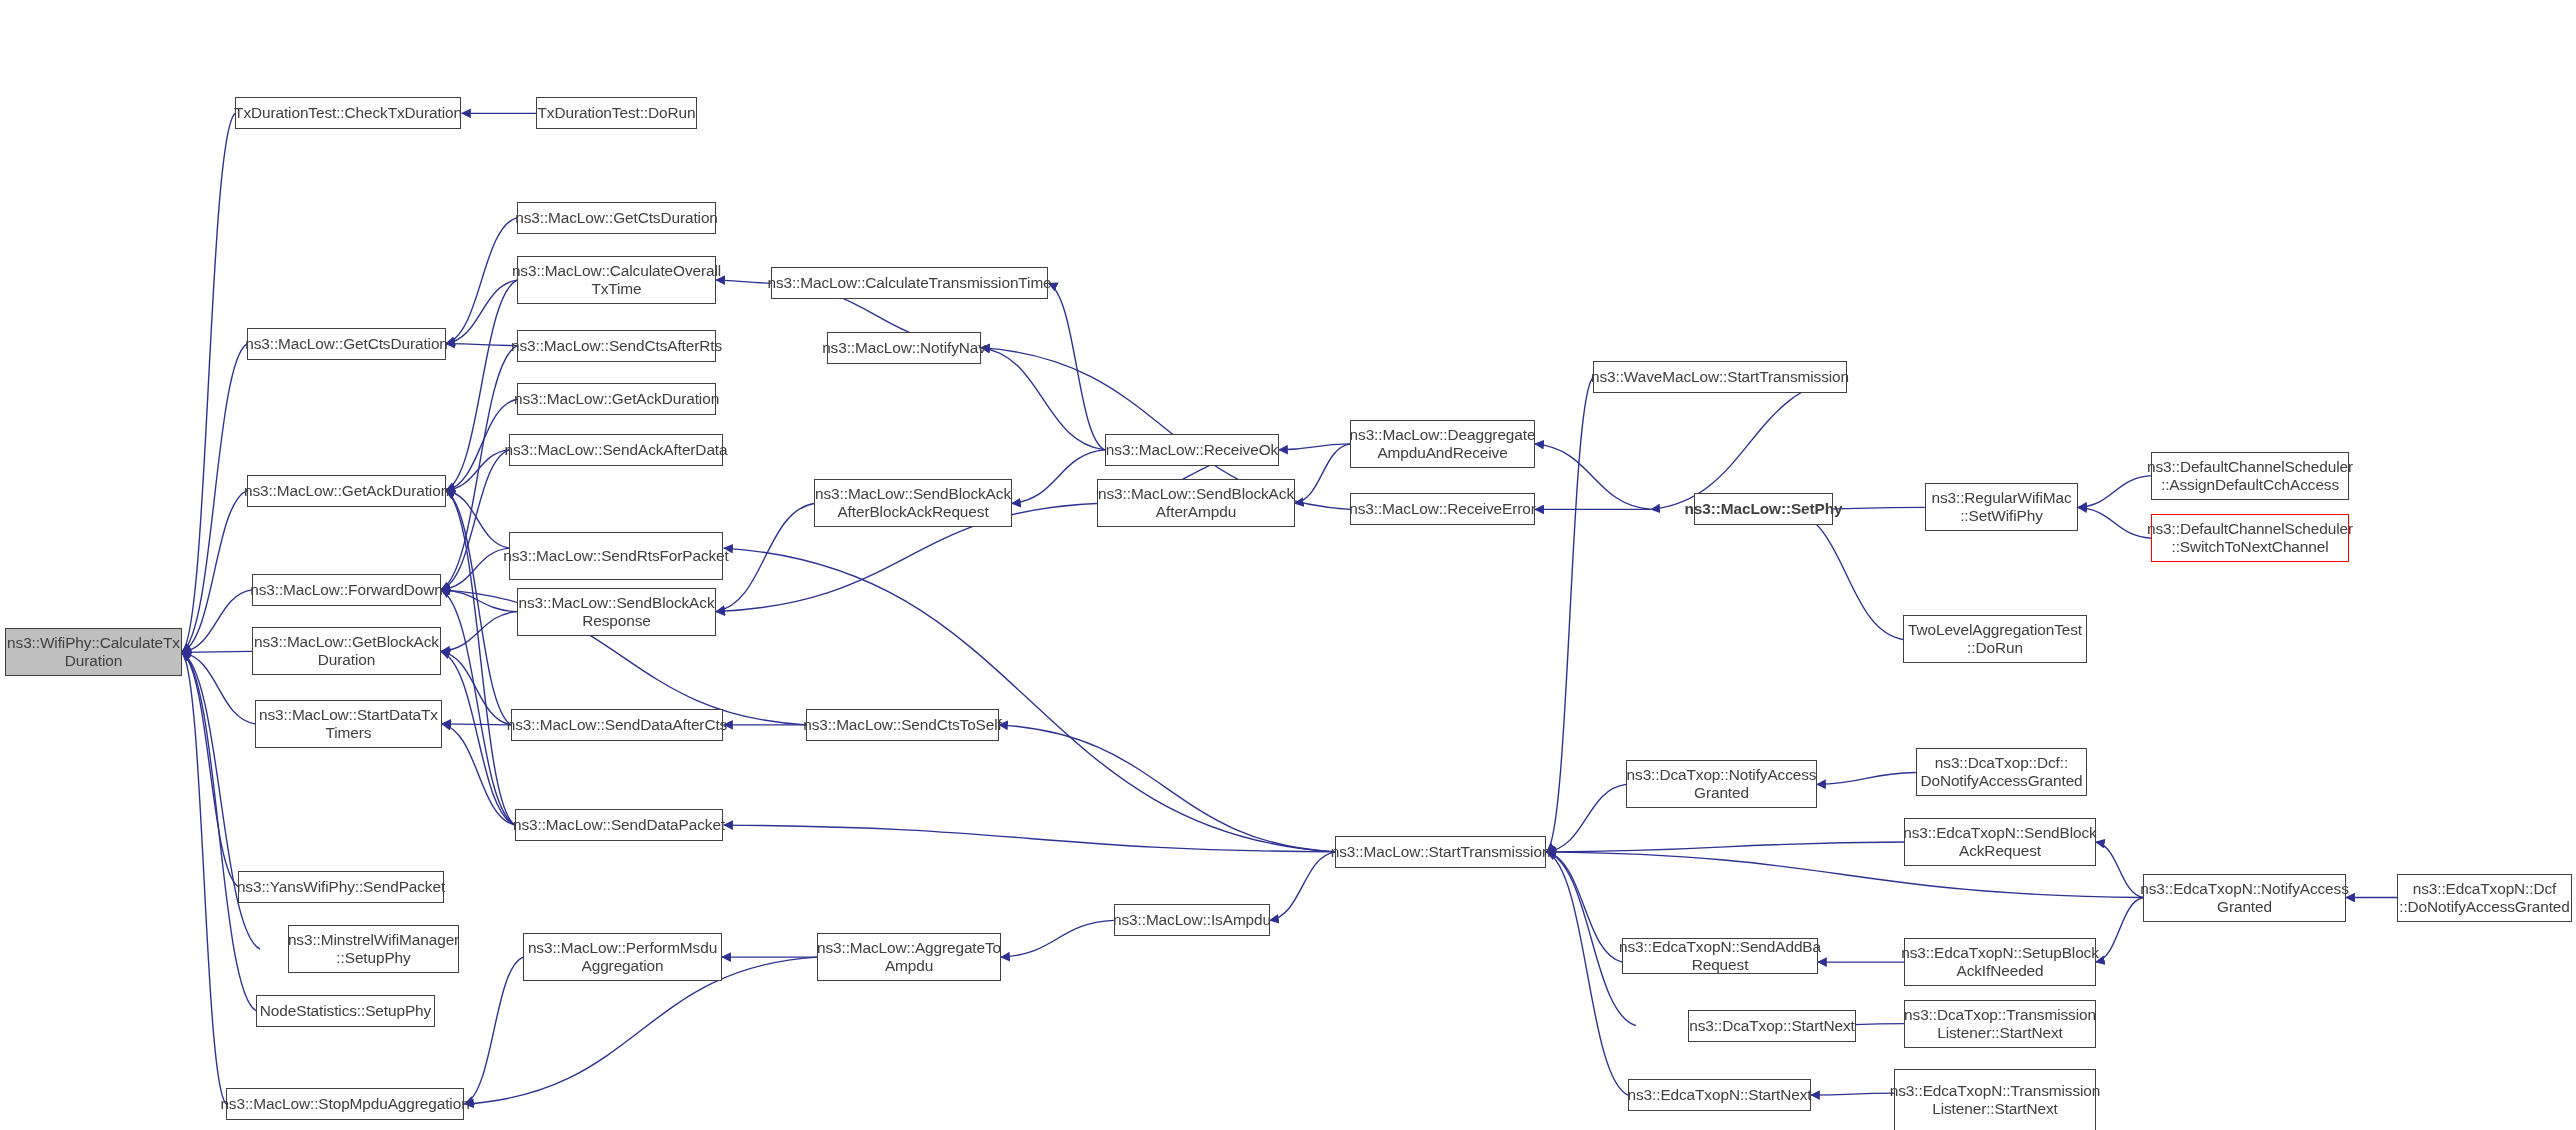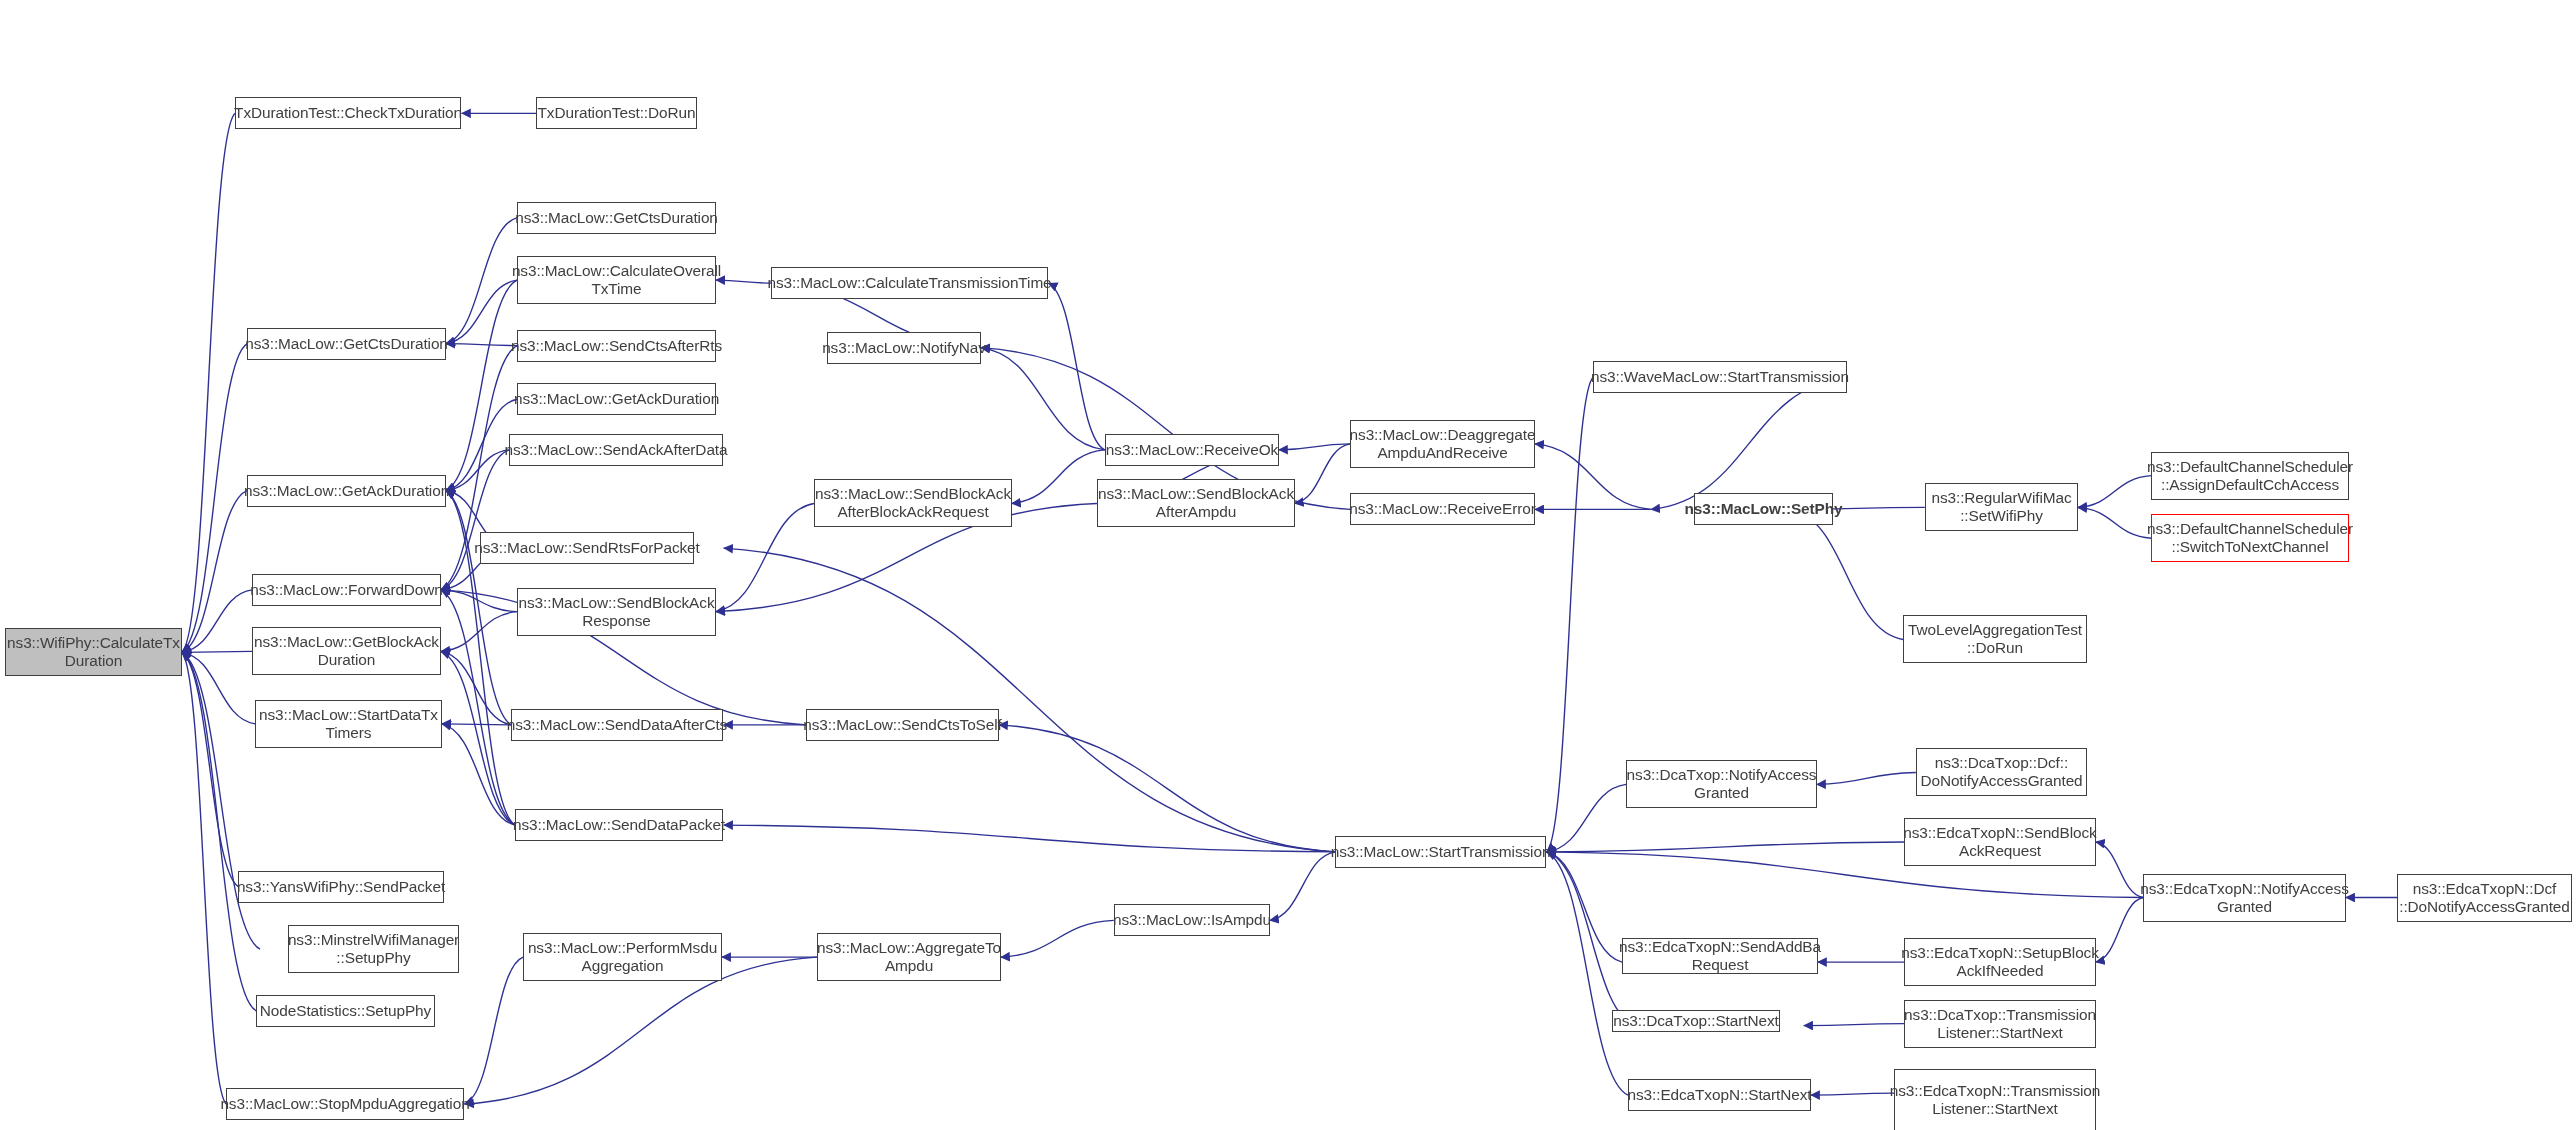--- a/index.html
+++ b/index.html
@@ -131,21 +131,21 @@
       <path d="M 2415 904 C 2389 904, 2389 904, 2363 904" fill="none" stroke="#2e3192" stroke-width="1.4" marker-end="url(#arrow)"></path>
     </svg>
 <div class="node" style="left: 235px; top: 97px; width: 226px; height: 32px;">TxDurationTest::CheckTxDuration</div>
     <div class="node" style="left: 536px; top: 97px; width: 161px; height: 32px;">TxDurationTest::DoRun</div>
     <div class="node" style="left: 517px; top: 202px; width: 199px; height: 32px;">ns3::MacLow::GetCtsDuration</div>
     <div class="node" style="left: 517px; top: 256px; width: 199px; height: 48px;">ns3::MacLow::CalculateOverall
 TxTime</div>
     <div class="node" style="left: 517px; top: 330px; width: 199px; height: 32px;">ns3::MacLow::SendCtsAfterRts</div>
     <div class="node" style="left: 517px; top: 383px; width: 199px; height: 32px;">ns3::MacLow::GetAckDuration</div>
     <div class="node" style="left: 509px; top: 434px; width: 214px; height: 32px;">ns3::MacLow::SendAckAfterData</div>
-    <div class="node" style="left: 480px; top: 532px; width: 214px; height: 32px;">ns3::MacLow::SendRtsForPacket</div>
+    <div class="node" style="left: 509px; top: 532px; width: 214px; height: 48px;">ns3::MacLow::SendRtsForPacket</div>
     <div class="node" style="left: 517px; top: 588px; width: 199px; height: 48px;">ns3::MacLow::SendBlockAck
 Response</div>
     <div class="node" style="left: 511px; top: 709px; width: 212px; height: 32px;">ns3::MacLow::SendDataAfterCts</div>
     <div class="node" style="left: 515px; top: 809px; width: 208px; height: 32px;">ns3::MacLow::SendDataPacket</div>
     <div class="node" style="left: 523px; top: 933px; width: 199px; height: 48px;">ns3::MacLow::PerformMsdu
 Aggregation</div>
     <div class="node" style="left: 247px; top: 328px; width: 199px; height: 32px;">ns3::MacLow::GetCtsDuration</div>
     <div class="node" style="left: 247px; top: 475px; width: 199px; height: 32px;">ns3::MacLow::GetAckDuration</div>
     <div class="node" style="left: 252px; top: 574px; width: 189px; height: 32px;">ns3::MacLow::ForwardDown</div>
     <div class="node" style="left: 252px; top: 627px; width: 189px; height: 48px;">ns3::MacLow::GetBlockAck
@@ -187,21 +187,21 @@
     <div class="node" style="left: 1626px; top: 760px; width: 191px; height: 48px;">ns3::DcaTxop::NotifyAccess
 Granted</div>
     <div class="node" style="left: 1916px; top: 748px; width: 171px; height: 48px;">ns3::DcaTxop::Dcf::
 DoNotifyAccessGranted</div>
     <div class="node" style="left: 1904px; top: 818px; width: 192px; height: 48px;">ns3::EdcaTxopN::SendBlock
 AckRequest</div>
     <div class="node" style="left: 1622px; top: 938px; width: 196px; height: 36px;">ns3::EdcaTxopN::SendAddBa
 Request</div>
     <div class="node" style="left: 1904px; top: 938px; width: 192px; height: 48px;">ns3::EdcaTxopN::SetupBlock
 AckIfNeeded</div>
-    <div class="node" style="left: 1612px; top: 1010px; width: 168px; height: 22px;">ns3::DcaTxop::StartNext</div>
+    <div class="node" style="left: 1688px; top: 1010px; width: 168px; height: 32px;">ns3::DcaTxop::StartNext</div>
     <div class="node" style="left: 1904px; top: 1000px; width: 192px; height: 48px;">ns3::DcaTxop::Transmission
 Listener::StartNext</div>
     <div class="node" style="left: 1628px; top: 1079px; width: 183px; height: 32px;">ns3::EdcaTxopN::StartNext</div>
     <div class="node" style="left: 1894px; top: 1069px; width: 202px; height: 62px;">ns3::EdcaTxopN::Transmission
 Listener::StartNext</div>
     <div class="node" style="left: 2143px; top: 874px; width: 203px; height: 48px;">ns3::EdcaTxopN::NotifyAccess
 Granted</div>
     <div class="node" style="left: 2397px; top: 874px; width: 175px; height: 48px;">ns3::EdcaTxopN::Dcf
 ::DoNotifyAccessGranted</div>
   </div>

